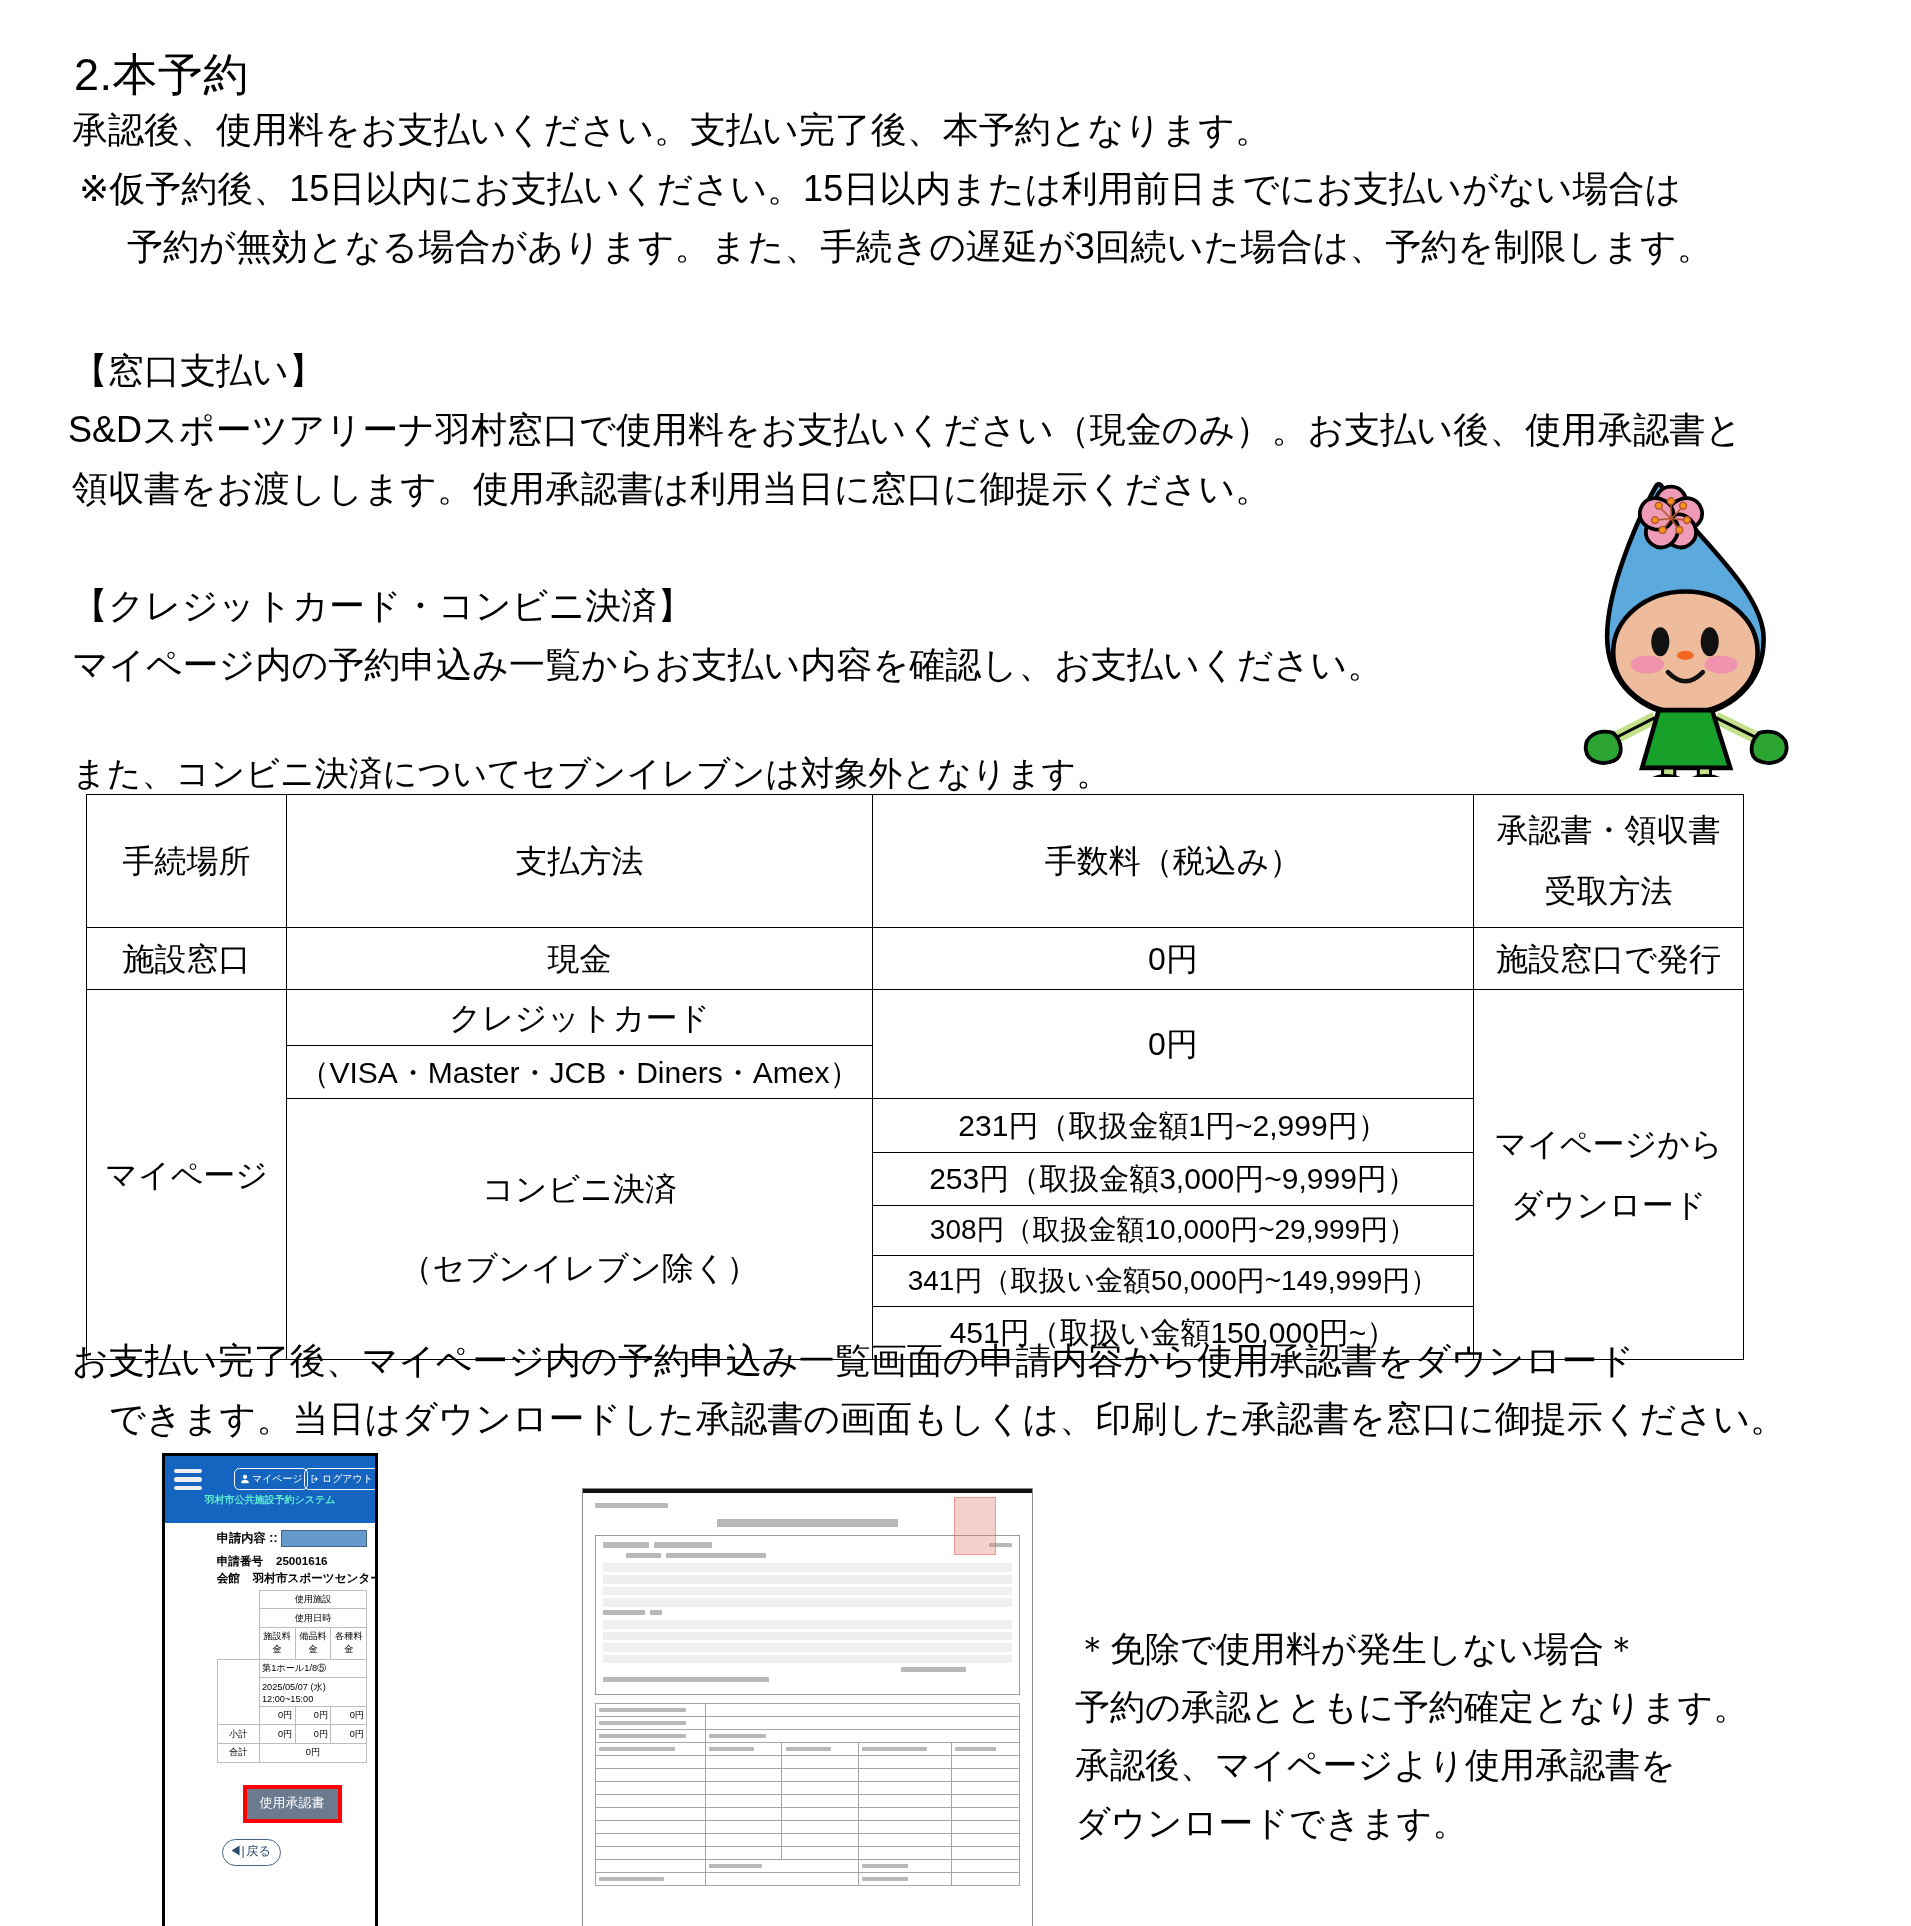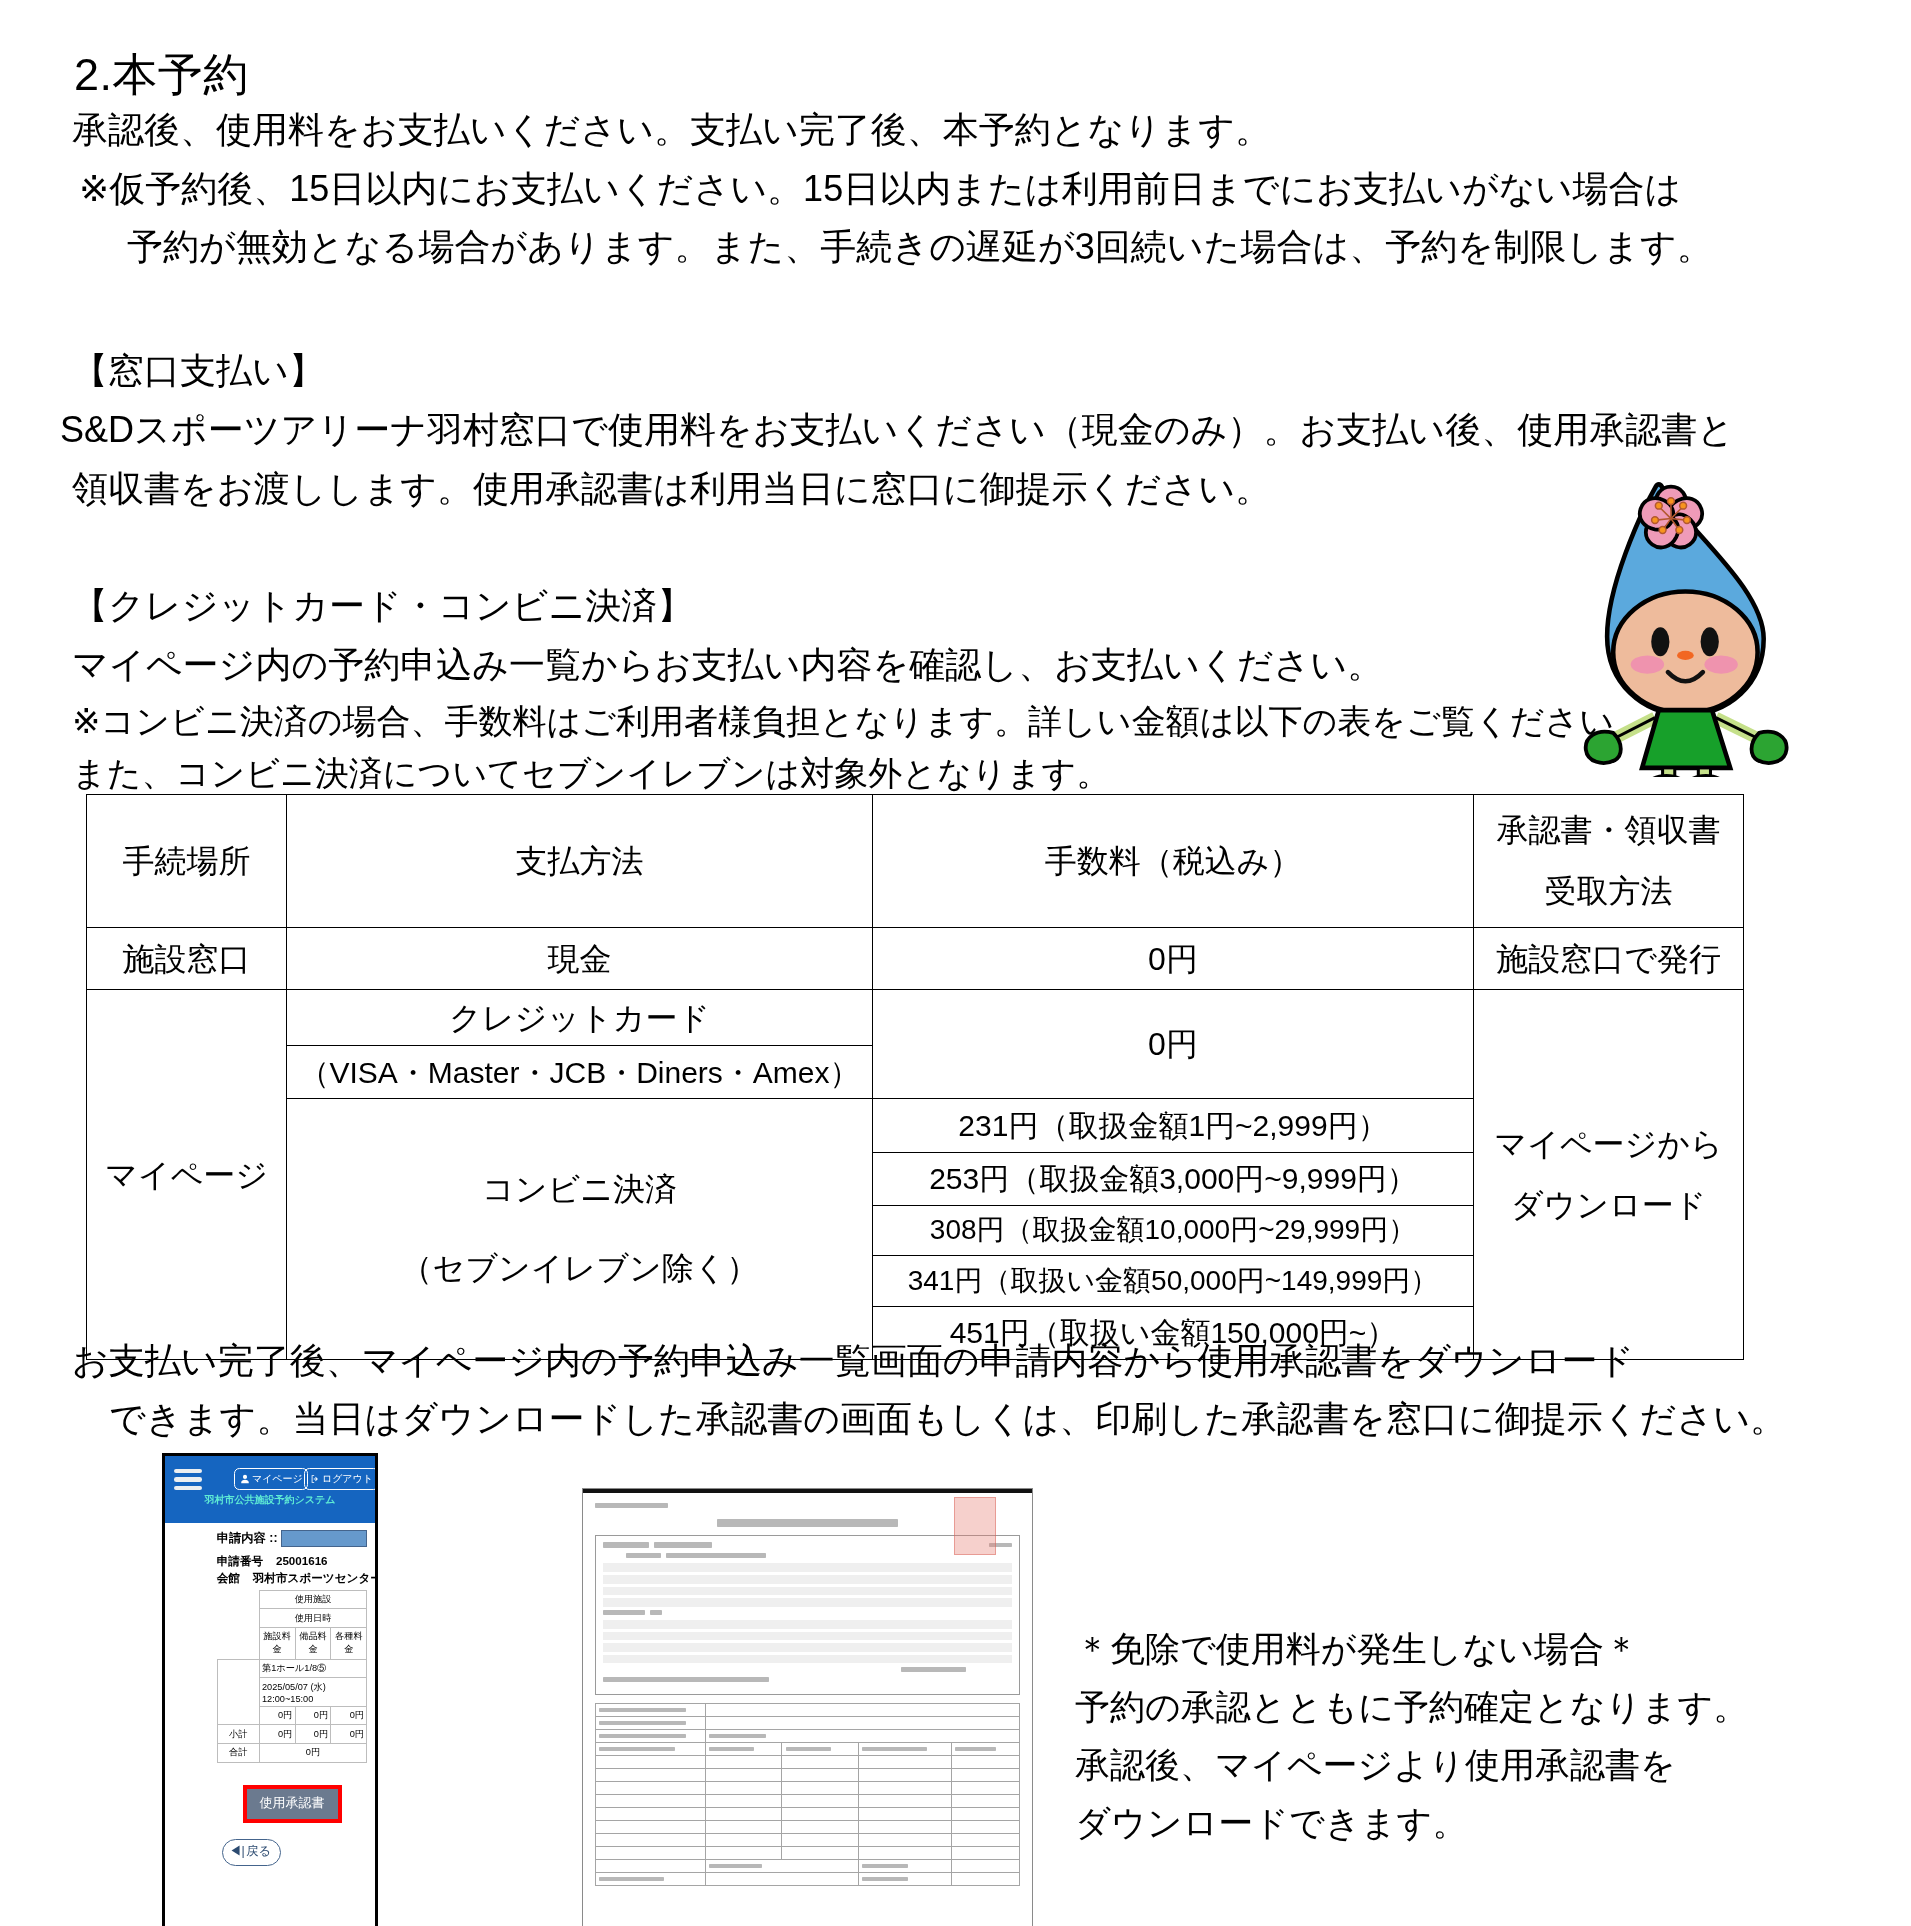--- a/index.html
+++ b/index.html
@@ -145,26 +145,25 @@
 
 <div class="page">
 
   <div class="h1" style="left:74px; top:45px;">2.本予約</div>
 
   <div class="body-line" style="left:72px; top:106px;">承認後、使用料をお支払いください。支払い完了後、本予約となります。</div>
   <div class="body-line" style="left:79px; top:165px;">※仮予約後、15日以内にお支払いください。15日以内または利用前日までにお支払いがない場合は</div>
   <div class="body-line" style="left:127px; top:223px;">予約が無効となる場合があります。また、手続きの遅延が3回続いた場合は、予約を制限します。</div>
 
   <div class="body-line" style="left:72px; top:347px;">【窓口支払い】</div>
-  <div class="body-line" style="left:60px; top:406px;">S&amp;Dスポーツアリーナ羽村窓口で使用料をお支払いください（現金のみ）。お支払い後、使用承認書と</div>
+  <div class="body-line" style="left:68px; top:406px;">S&amp;Dスポーツアリーナ羽村窓口で使用料をお支払いください（現金のみ）。お支払い後、使用承認書と</div>
   <div class="body-line" style="left:72px; top:465px;">領収書をお渡しします。使用承認書は利用当日に窓口に御提示ください。</div>
 
   <div class="body-line" style="left:72px; top:582px;">【クレジットカード・コンビニ決済】</div>
   <div class="body-line" style="left:72px; top:641px;">マイページ内の予約申込み一覧からお支払い内容を確認し、お支払いください。</div>
-  <div class="body-line sm" style="left:72px; top:699px;">※コンビニ決済の場合、手数料はご利用者様負担となります。詳しい金額は以下の表をご覧ください。</div>
   <div class="body-line sm" style="left:72px; top:751px;">また、コンビニ決済についてセブンイレブンは対象外となります。</div>
 
   <div class="mascot">
     <svg viewBox="0 0 400 400" width="308" height="304">
 
       <path d="M62 215 C62 150 105 55 126 18 C128 14 132 14 134 18 C162 70 268 150 268 218 C268 278 222 318 165 318 C108 318 62 276 62 215 Z" fill="#5ba9dd" stroke="#000" stroke-width="6"></path>
 
       <ellipse cx="165" cy="236" rx="95" ry="80" fill="#eebb9c" stroke="#000" stroke-width="6"></ellipse>
 
       <ellipse cx="132" cy="222" rx="12" ry="19" fill="#111"></ellipse>

